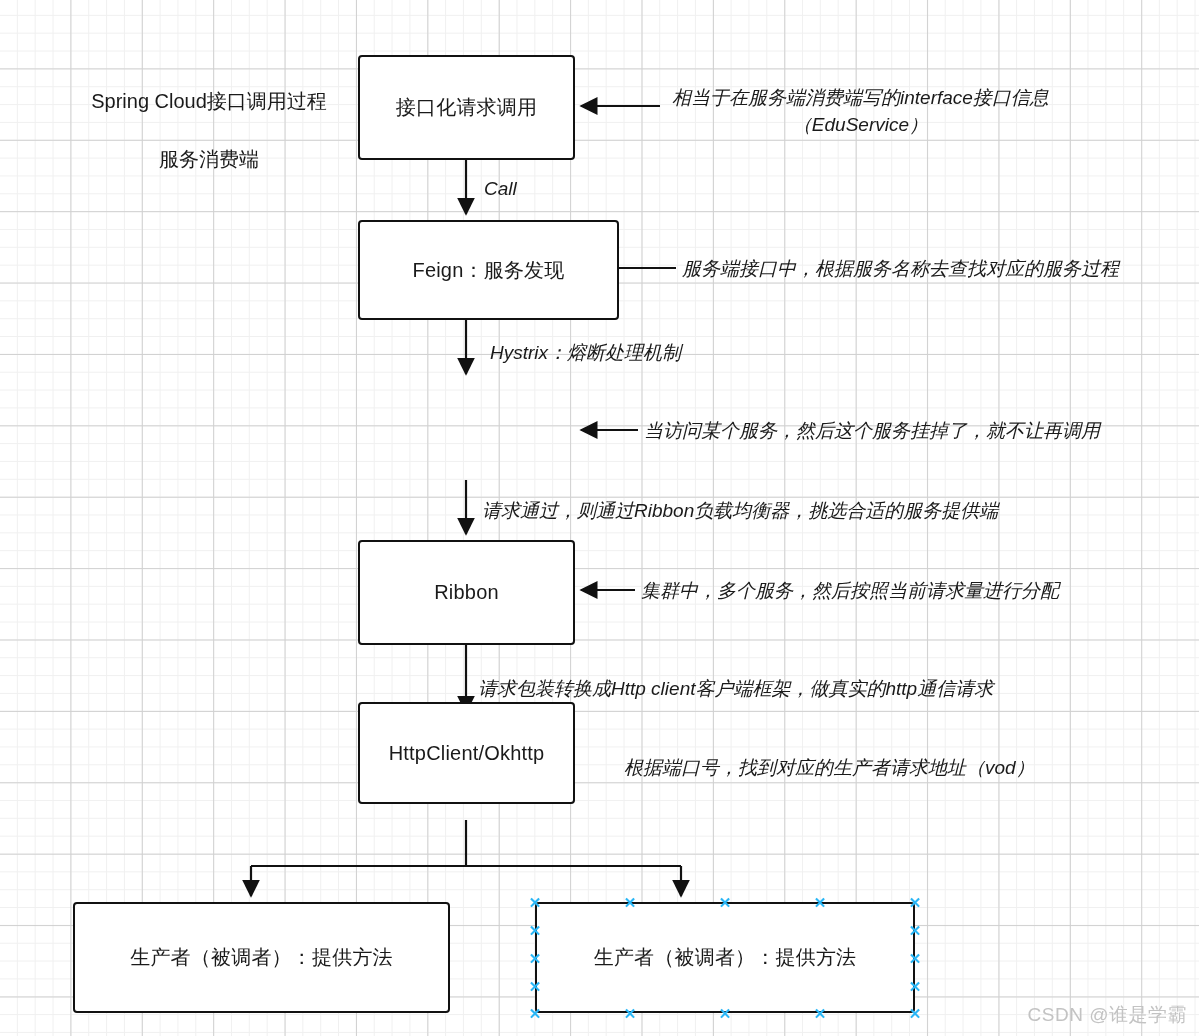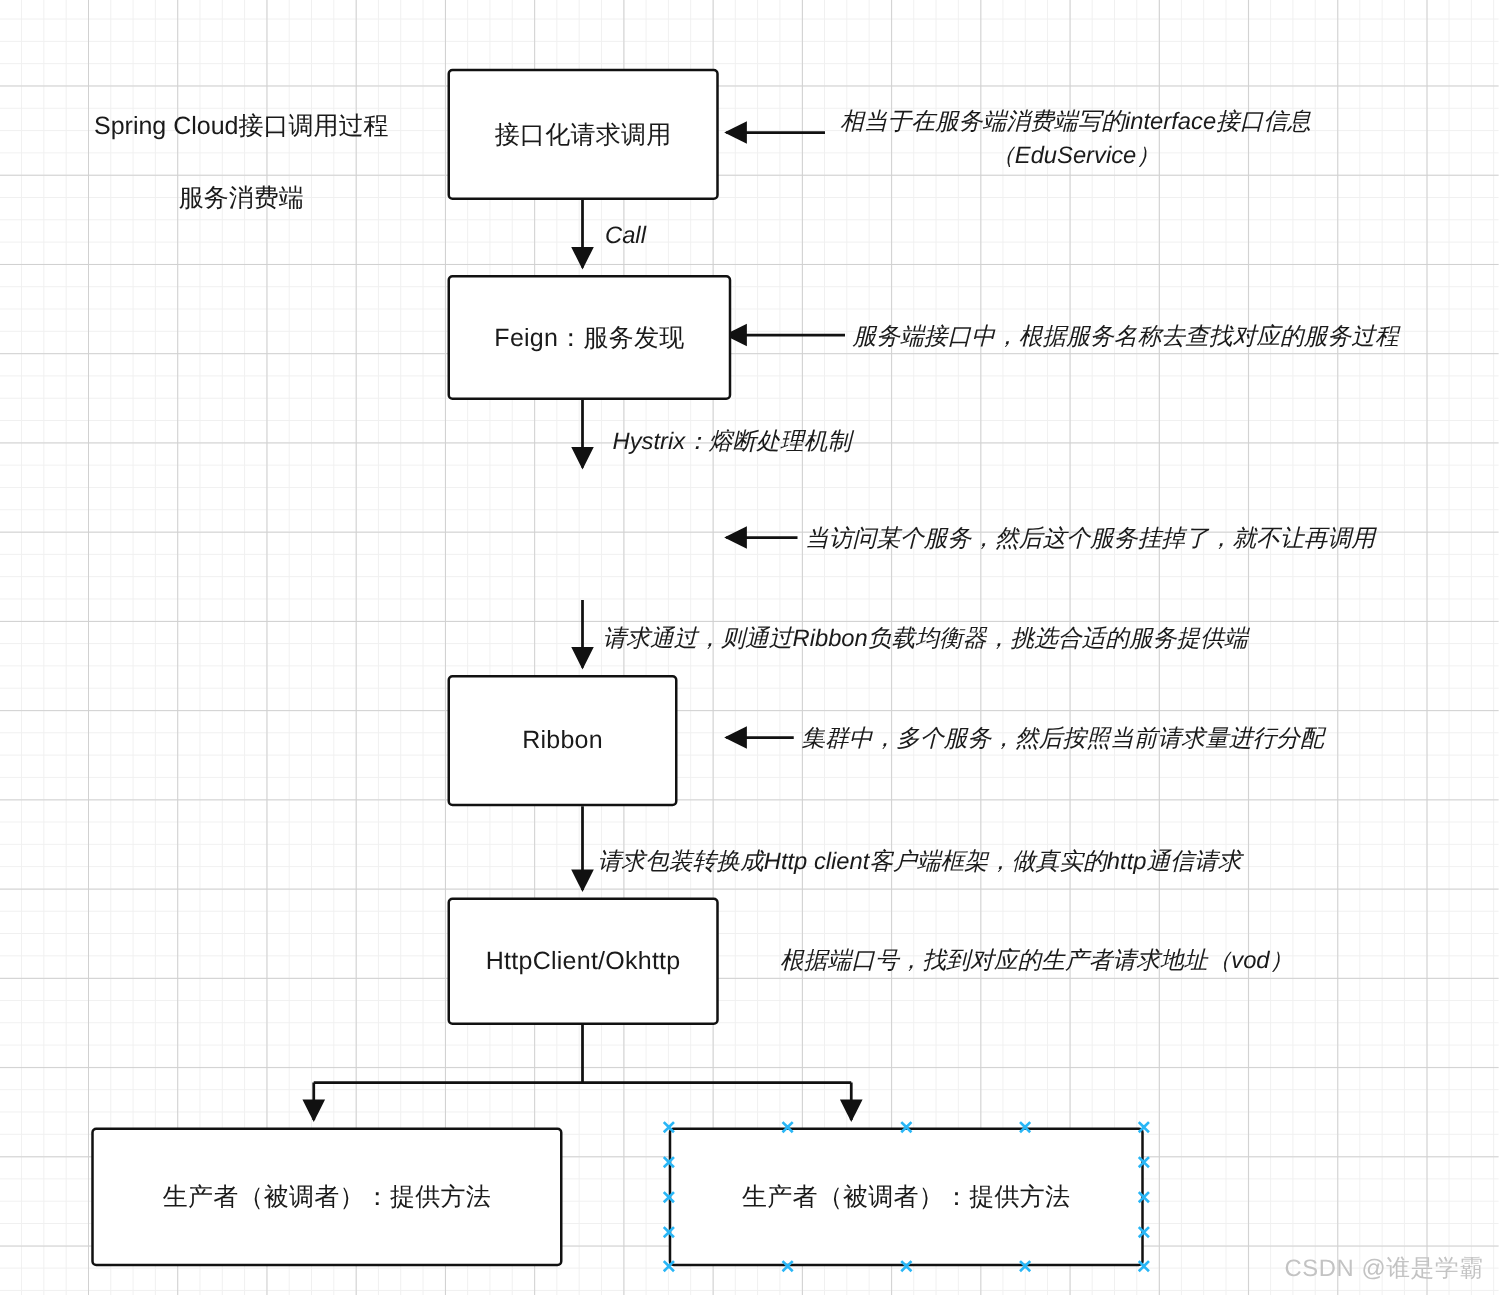--- a/index.html
+++ b/index.html
@@ -53,20 +53,21 @@
   }
   .node.selected {
     border-width: 2.5px;
   }
   .free-label {
     position: absolute;
     color: #1a1a1a;
     font-size: 20px;
     white-space: nowrap;
     line-height: 1.35;
+    margin-left: 16px;
   }
   .free-label.center {
     transform: translateX(-50%);
     text-align: center;
   }
   .edge-label {
     position: absolute;
     color: #1a1a1a;
     font-size: 19px;
     white-space: nowrap;
@@ -136,30 +137,30 @@
     </g>
   </svg>
 
   <div class="free-label center" style="left:193px; top:88px;">Spring Cloud接口调用过程</div>
   <div class="free-label center" style="left:193px; top:146px;">服务消费端</div>
 
   <div class="node" style="left:358px; top:55px; width:217px; height:105px;">
     <span>接口化请求调用</span>
   </div>
 
-  <div class="node" style="left:358px; top:220px; width:227px; height:100px;">
+  <div class="node" style="left:358px; top:220px; width:261px; height:100px;">
     <span>Feign：服务发现</span>
   </div>
 
 
-  <div class="node" style="left:358px; top:540px; width:184px; height:105px;">
+  <div class="node" style="left:358px; top:540px; width:217px; height:105px;">
     <span>Ribbon</span>
   </div>
 
-  <div class="node" style="left:358px; top:718px; width:217px; height:102px;">
+  <div class="node" style="left:358px; top:702px; width:217px; height:102px;">
     <span>HttpClient/Okhttp</span>
   </div>
 
   <div class="node" style="left:73px; top:902px; width:377px; height:111px;">
     <span>生产者（被调者）：提供方法</span>
   </div>
 
   <div class="node selected" style="left:535px; top:902px; width:380px; height:111px;">
     <span>生产者（被调者）：提供方法</span>
   </div>

